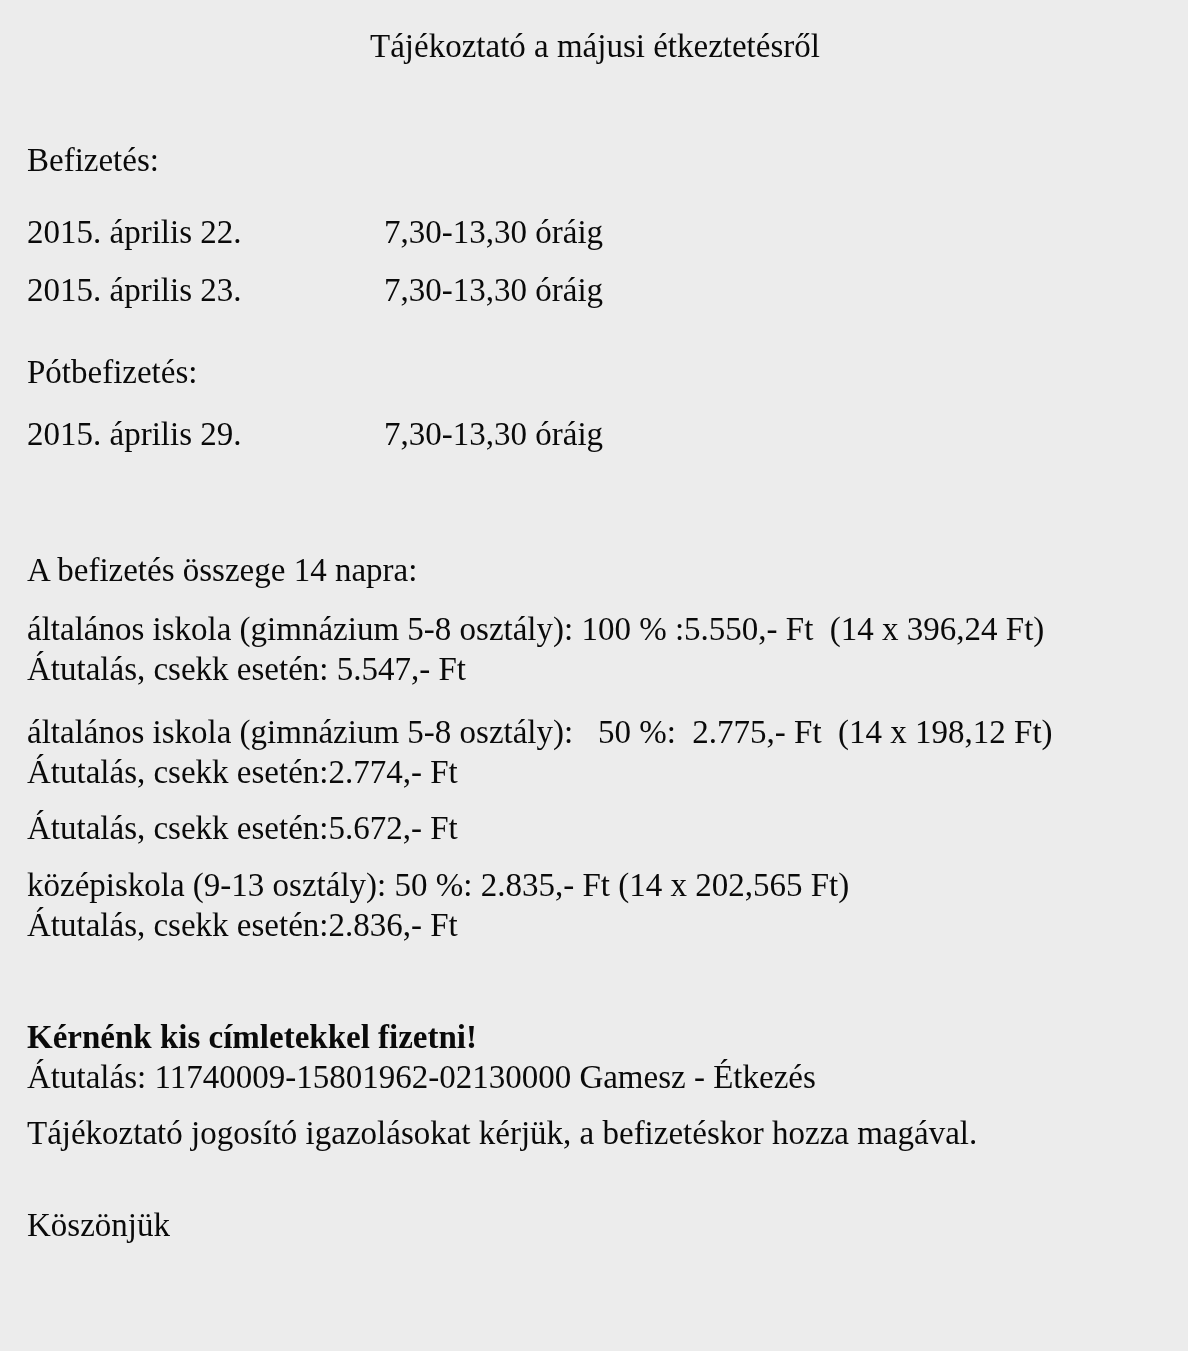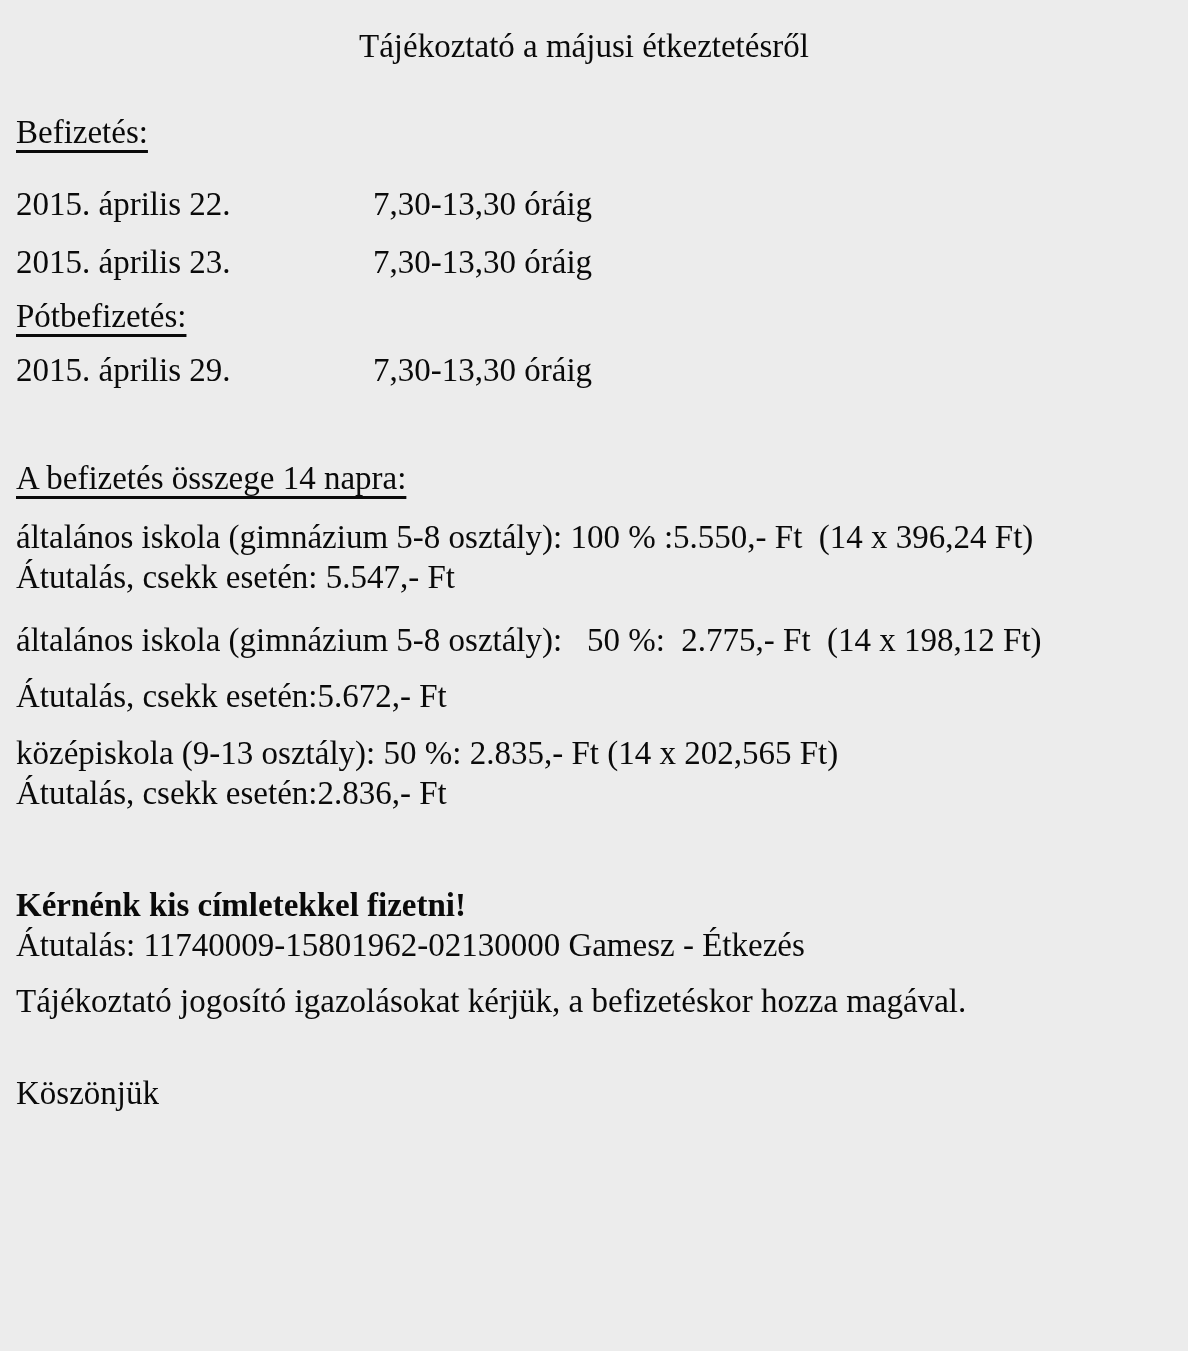--- a/index.html
+++ b/index.html
@@ -10,32 +10,32 @@
     width: 1188px;
     height: 1351px;
     background: #ececec;
     color: #0a0a0a;
     font-family: "Liberation Serif", "DejaVu Serif", serif;
     font-size: 33px;
     line-height: 40px;
     overflow: hidden;
   }
   .doc {
-    padding: 12px 26px 0 16px;
+    padding: 12px 26px 0 27px;
     width: 1136px;
   }
   .title {
     text-align: center;
     margin-top: 14px;
   }
   .heading-underlined {
-    text-decoration: underline;
     text-decoration-thickness: 2.5px;
     text-underline-offset: 7px;
     display: inline-block;
+    margin-top: 28px;
   }
   .row {
     display: flex;
   }
   .col-date {
     width: 357px;
     flex: 0 0 357px;
   }
   .feeline {
     white-space: pre;
@@ -65,36 +65,37 @@
 
   <div class="row" style="margin-top:18px">
     <span class="col-date">2015. április 23.</span>
     <span>7,30-13,30 óráig</span>
   </div>
 
   <div style="margin-top:14px">
     <span class="heading-underlined">Pótbefizetés:</span>
   </div>
 
-  <div class="row" style="margin-top:14px">
+  <div class="row" style="margin-top:22px">
     <span class="col-date">2015. április 29.</span>
     <span>7,30-13,30 óráig</span>
   </div>
 
   <div style="margin-top:68px">
     <span class="heading-underlined">A befizetés összege 14 napra:</span>
   </div>
 
   <div style="margin-top:19px">
     <div class="feeline">általános iskola (gimnázium 5-8 osztály): 100 % :5.550,- Ft  (14 x 396,24 Ft)</div>
     <div class="feeline">Átutalás, csekk esetén: 5.547,- Ft</div>
   </div>
 
   <div style="margin-top:23px">
     <div class="feeline">általános iskola (gimnázium 5-8 osztály):   50 %:  2.775,- Ft  (14 x 198,12 Ft)</div>
+    <div class="feeline">Átutalás, csekk esetén:2.774,- Ft</div>
   </div>
 
   <div class="feeline" style="margin-top:16px">Átutalás, csekk esetén:5.672,- Ft</div>
   <div class="feeline" style="margin-top:17px">középiskola (9-13 osztály): 50 %: 2.835,- Ft (14 x 202,565 Ft)</div>
   <div class="feeline" style="margin-top:0">Átutalás, csekk esetén:2.836,- Ft</div>
 
   <div class="bold" style="margin-top:72px">Kérnénk kis címletekkel fizetni!</div>
 
   <div style="">Átutalás: 11740009-15801962-02130000 Gamesz - Étkezés</div>
 

